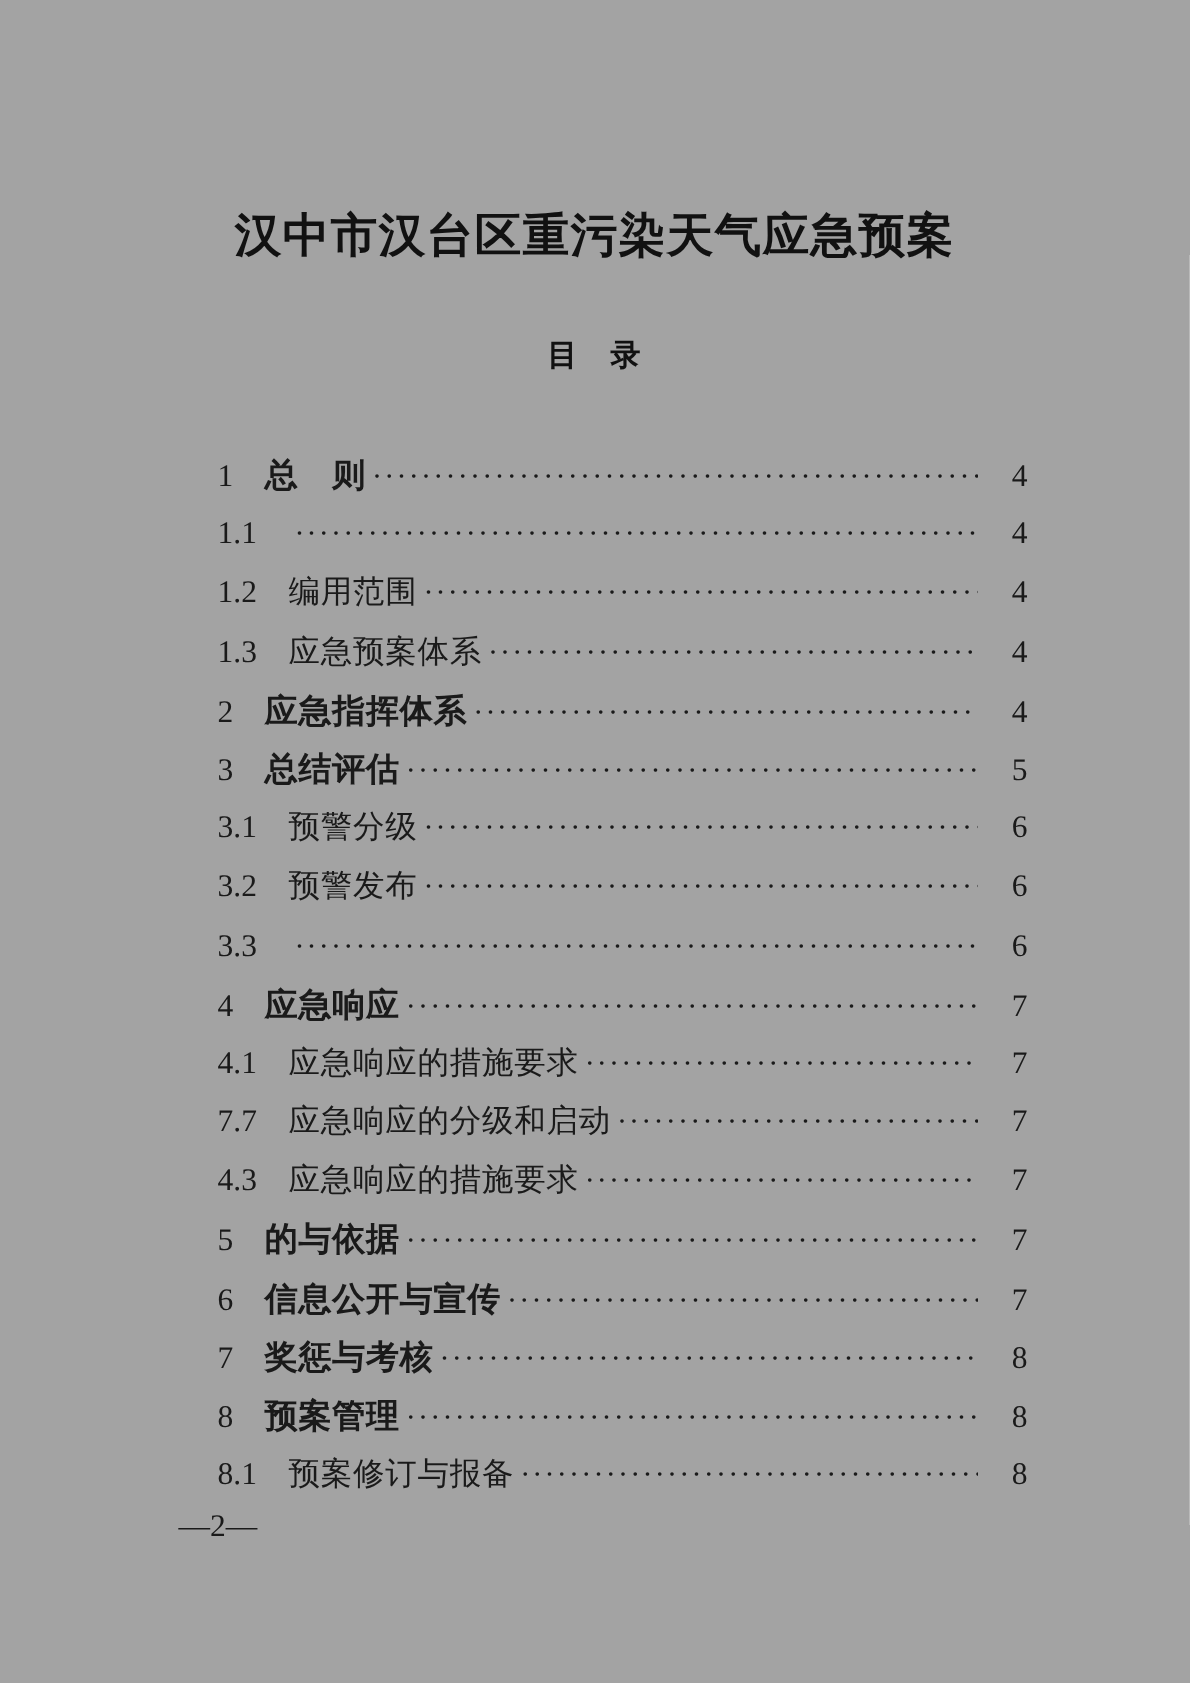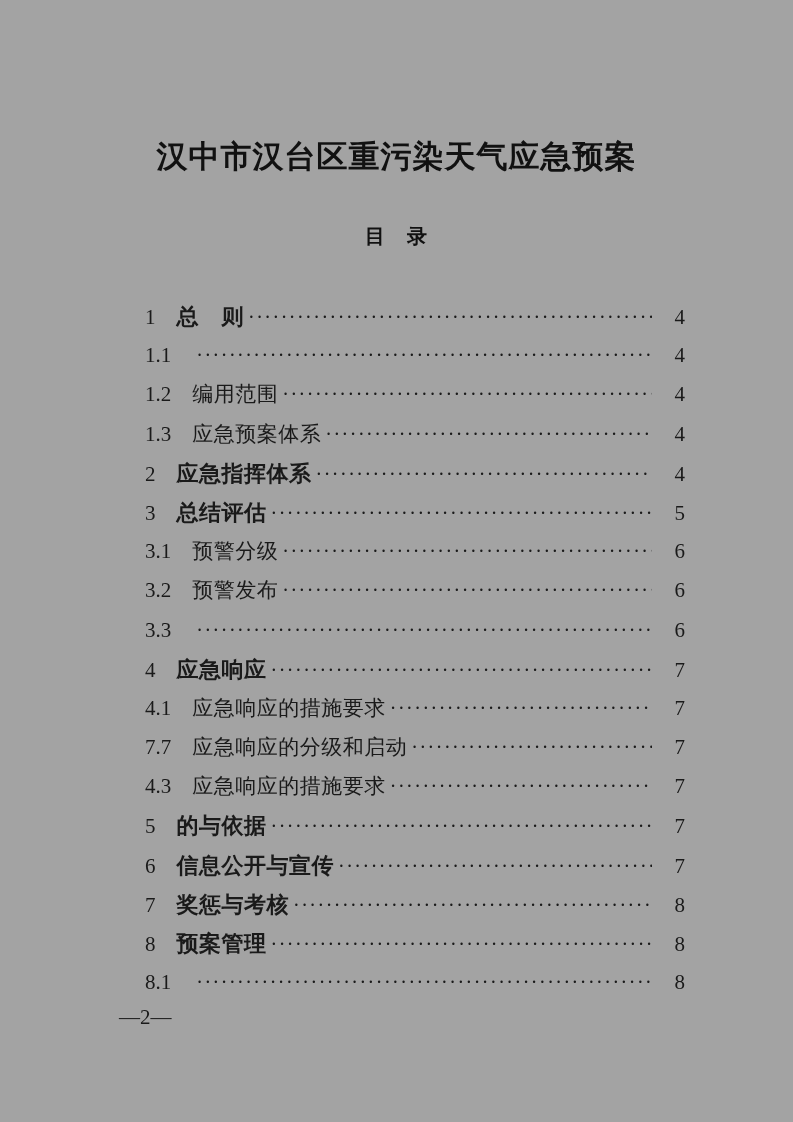--- a/index.html
+++ b/index.html
@@ -215,20 +215,21 @@
         <span class="toc-page">8</span>
       </div>
       <div class="toc-row level-1">
         <span class="toc-num">8</span>
         <span class="toc-label">预案管理</span>
         <span class="toc-leader"></span>
         <span class="toc-page">8</span>
       </div>
       <div class="toc-row level-2">
         <span class="toc-num">8.1</span>
+        <span class="toc-label">预案修订与报备</span>
         <span class="toc-leader"></span>
         <span class="toc-page">8</span>
       </div>
     </div>
 
   <div class="page-footer">—2—</div>
 
 </div>
 
 </body></html>

